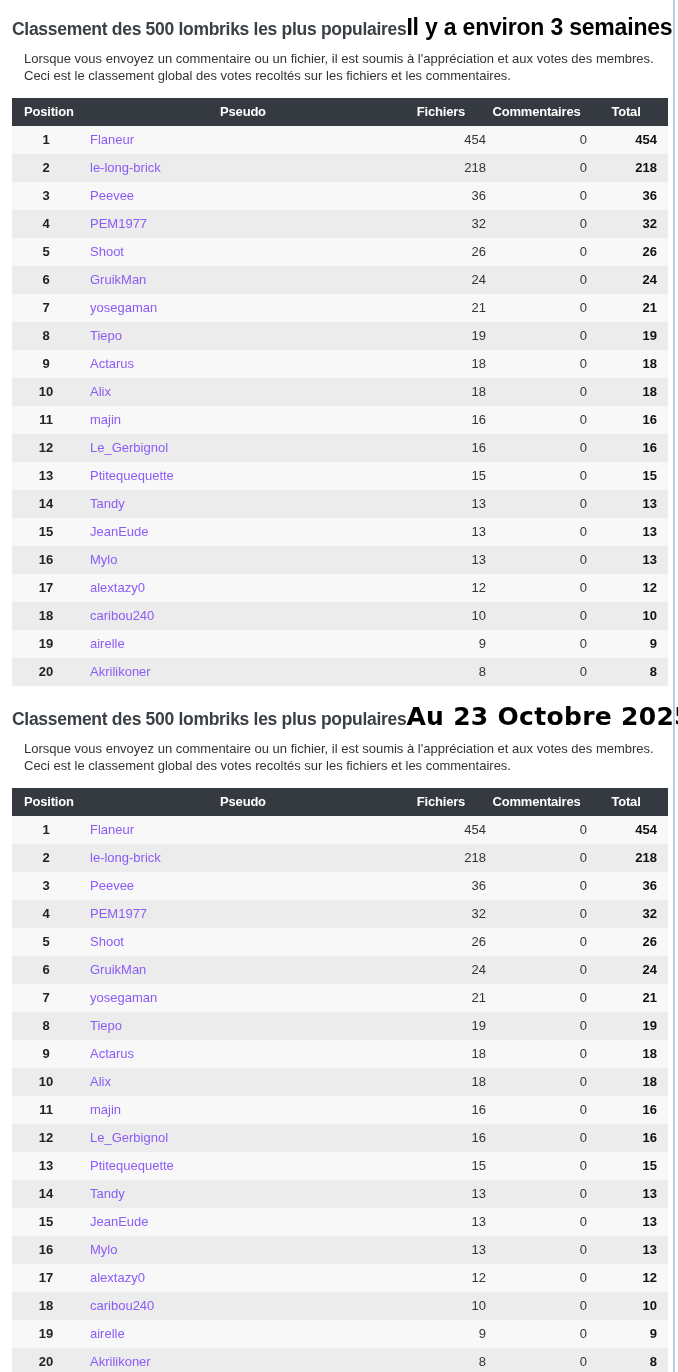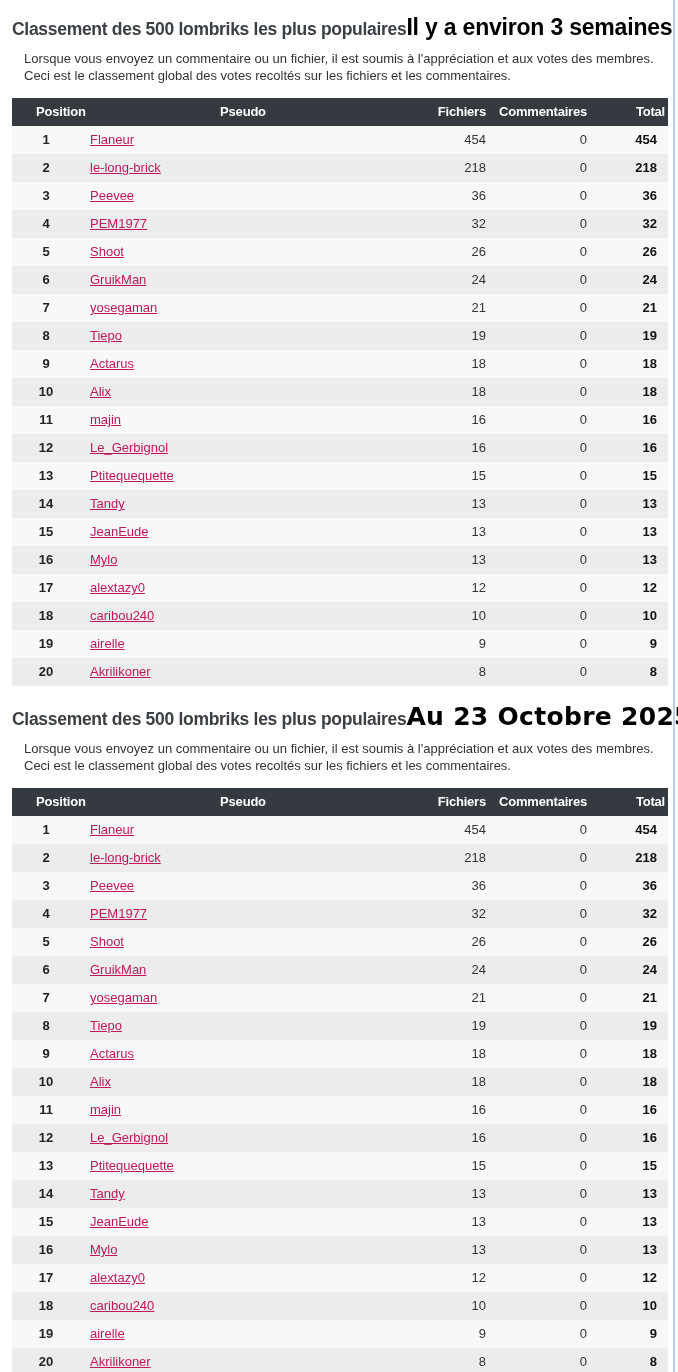--- a/index.html
+++ b/index.html
@@ -62,40 +62,38 @@
   table.ranking-table col.c-pseudo { width: auto; }
   table.ranking-table col.c-fich { width: 90px; }
   table.ranking-table col.c-comm { width: 101px; }
   table.ranking-table col.c-total { width: 81px; }
   thead th {
     background: #343a40;
     color: #ffffff;
     font-weight: bold;
     height: 28px;
     padding: 0;
-    text-align: right;
     letter-spacing: -0.2px;
   }
-  thead th.h-pos { text-align: left; padding-left: 24px; }
+  thead th.h-pos { text-align: left; padding-left: 12px; }
   thead th.h-pseudo { text-align: center; padding-left: 10px; }
   thead th.h-total { padding-right: 3px; }
   tbody td {
     height: 28px;
     padding: 0;
   }
   tbody tr:nth-child(odd)  { background: #f8f8f8; }
   tbody tr:nth-child(even) { background: #ececec; }
   td.pos   { text-align: center; font-weight: bold; color: #222; }
   td.pseudo{ text-align: left; padding-left: 10px; }
   td.fich  { text-align: right; }
   td.comm  { text-align: right; }
   td.total { text-align: right; font-weight: bold; padding-right: 11px; color: #111; }
   td.pseudo a {
-    color: #be185d;
-    text-decoration: underline;
+    color: #8b5cf6;
     cursor: pointer;
   }
   .right-edge {
     position: absolute;
     top: 0;
     right: 3px;
     width: 2px;
     height: 100%;
     background: #b9cee2;
   }

